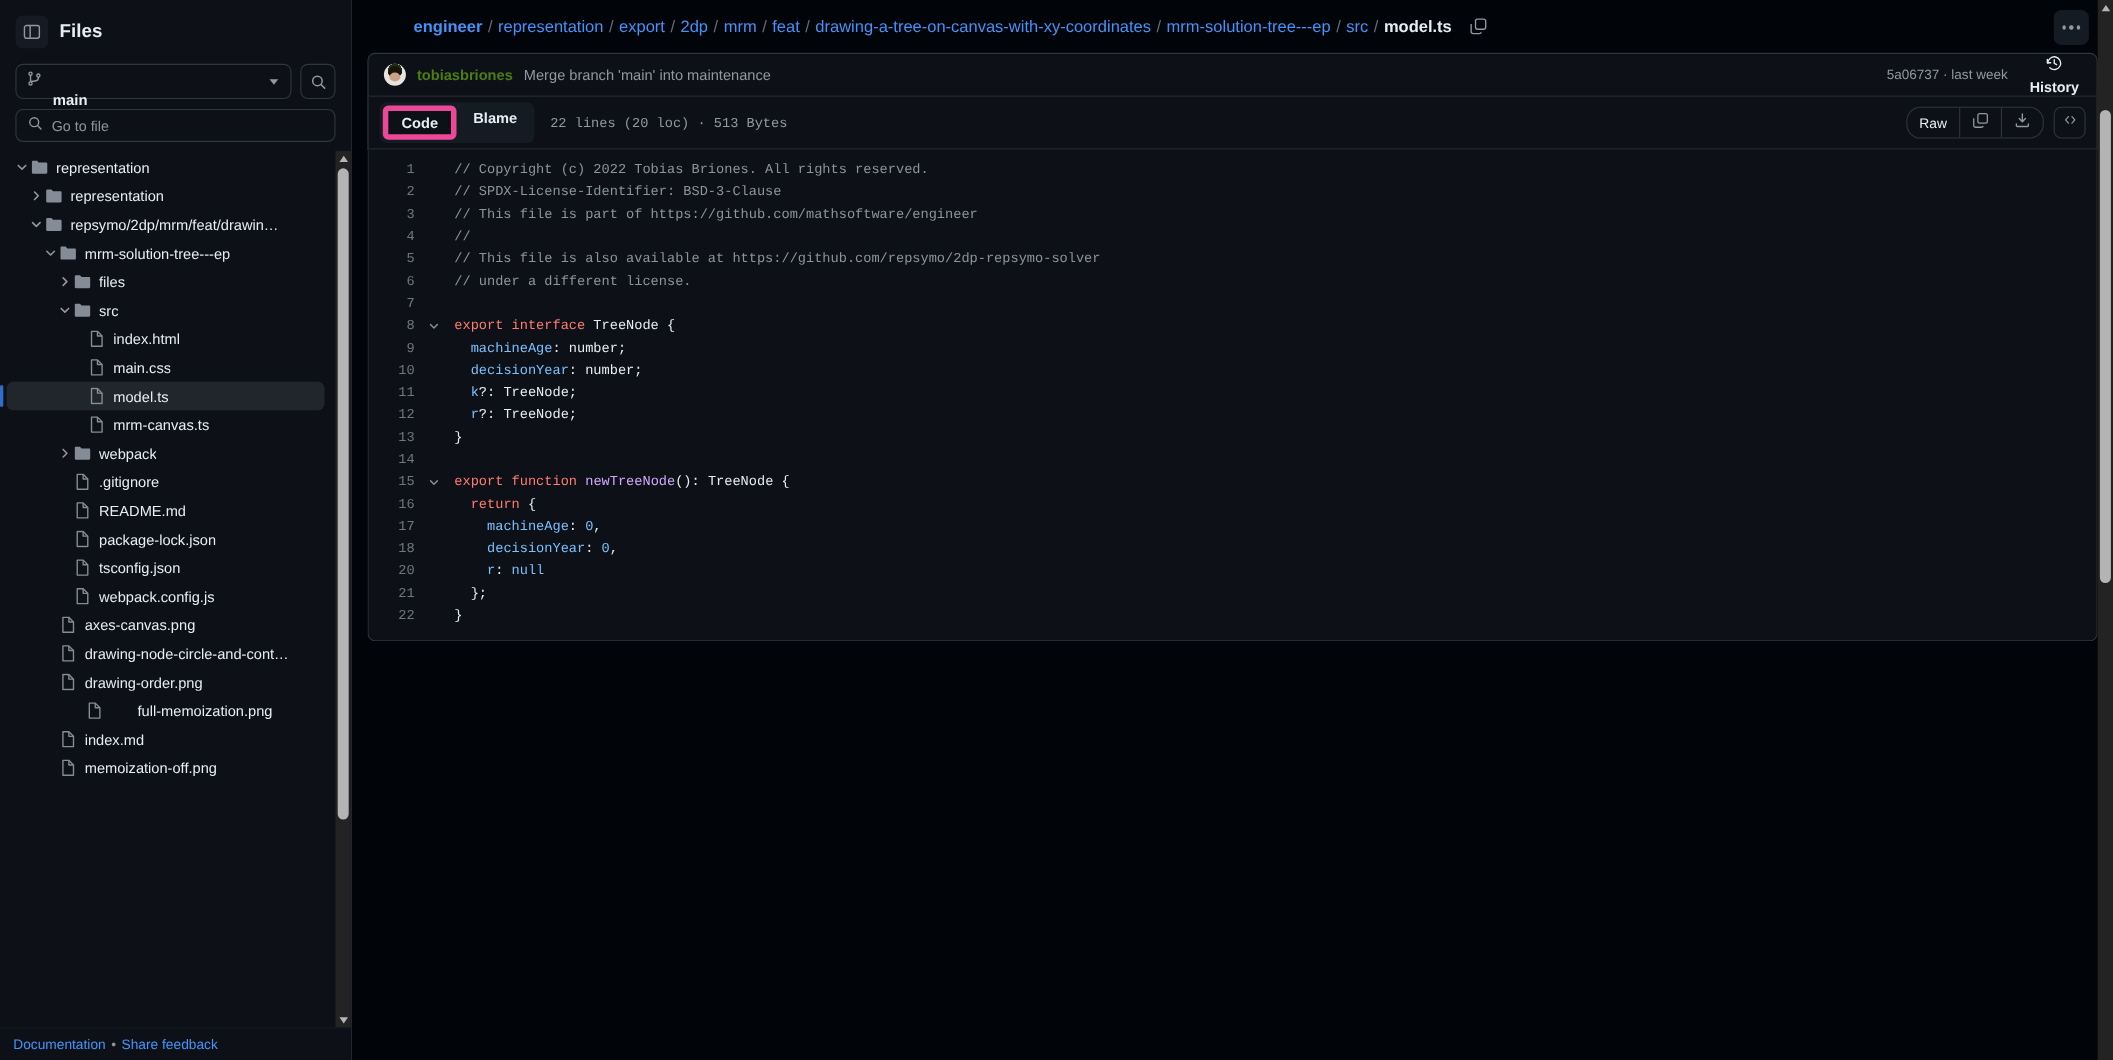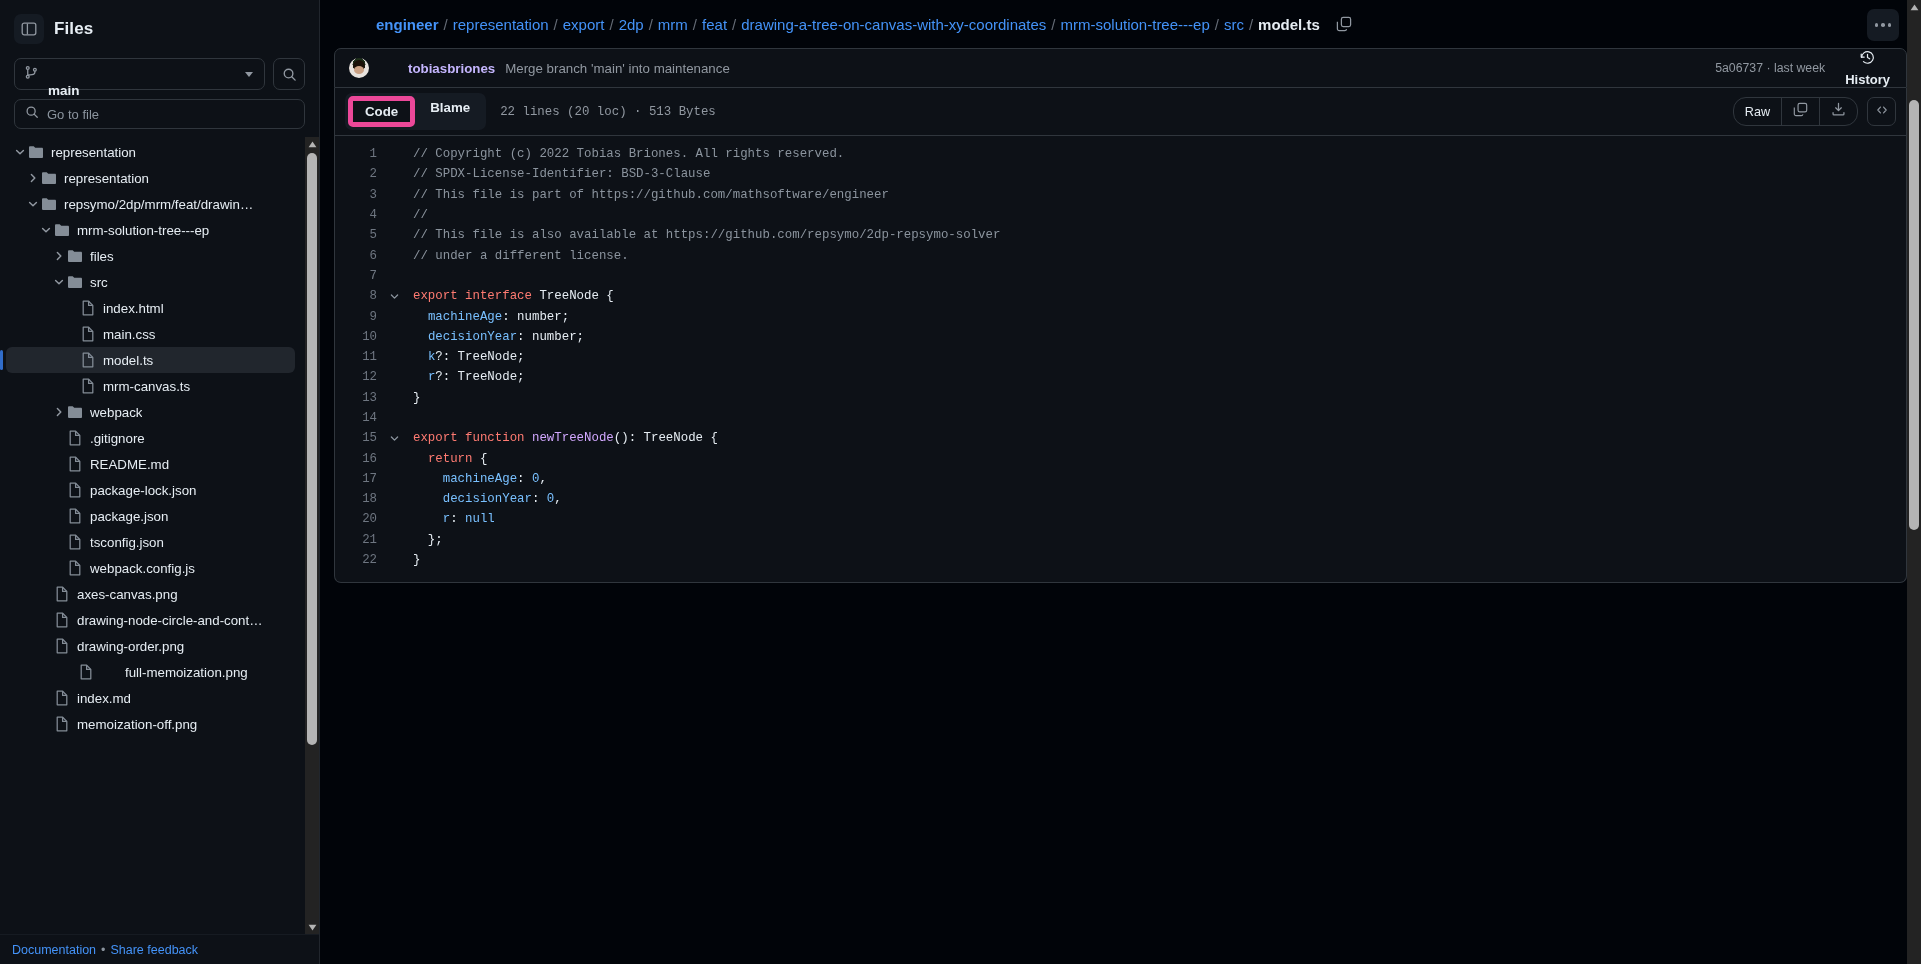--- a/index.html
+++ b/index.html
@@ -109,21 +109,21 @@
     background: #0d1117; display: flex; align-items: center;
     padding: 0 10px 0 14px; gap: 10px;
   }
   .avatar {
     width: 20px; height: 20px; border-radius: 50%; flex: 0 0 20px; overflow: hidden;
     background: radial-gradient(circle at 50% 32%, #1d2f1a 0 38%, #e8e3de 39% 100%);
     position: relative;
   }
   .avatar::before { content: ""; position: absolute; left: 4px; top: 2px; width: 12px; height: 9px; border-radius: 6px 6px 3px 3px; background: #1b1108; }
   .avatar::after { content: ""; position: absolute; left: 5px; top: 8px; width: 10px; height: 8px; border-radius: 50%; background: #caa184; }
-  .c-author { font-size: 13.3px; font-weight: 700; color: #c4b5fd; cursor: pointer; margin-left: 29px; }
+  .c-author { font-size: 13.3px; font-weight: 700; color: #4d7c0f; cursor: pointer; }
   .c-msg { font-size: 13.3px; color: #9198a1; cursor: pointer; }
   .c-right { margin-left: auto; display: flex; align-items: center; gap: 14px; }
   .c-sha { font-size: 12.3px; color: #9198a1; cursor: pointer; }
   .hist-btn { display: flex; align-items: center; gap: 4px; font-size: 13px; font-weight: 600; color: #e6edf3; cursor: pointer; padding: 4px 6px; border-radius: 6px; flex-direction: column; }
 
   .filebar {
     height: 48px; border: 1px solid #30363d; border-top: 0;
     background: #0d1117; display: flex; align-items: center; padding: 0 10px 0 10px; gap: 0;
   }
   .seg { display: flex; background: #151b23; border-radius: 7px; padding: 3px; gap: 2px; }
@@ -369,30 +369,20 @@
           </div>
           <div class="node" style="padding-left: 45px;">
             <span class="twisty"></span>
             <span class="ico">
               <svg width="14" height="16" viewBox="0 0 14 16">
                 <path d="M2.2 1.2h5.4l4.2 4.2v9.4H2.2z" fill="none" stroke="#848d97" stroke-width="1.25" stroke-linejoin="round"></path>
                 <path d="M7.6 1.2v4.2h4.2" fill="none" stroke="#848d97" stroke-width="1.25" stroke-linejoin="round"></path>
               </svg>
             </span>
             <span class="nlabel">package-lock.json</span>
-          </div>
-          <div class="node" style="padding-left: 45px;">
-            <span class="twisty"></span>
-            <span class="ico">
-              <svg width="14" height="16" viewBox="0 0 14 16">
-                <path d="M2.2 1.2h5.4l4.2 4.2v9.4H2.2z" fill="none" stroke="#848d97" stroke-width="1.25" stroke-linejoin="round"></path>
-                <path d="M7.6 1.2v4.2h4.2" fill="none" stroke="#848d97" stroke-width="1.25" stroke-linejoin="round"></path>
-              </svg>
-            </span>
-            <span class="nlabel">package.json</span>
           </div>
           <div class="node" style="padding-left: 45px;">
             <span class="twisty"></span>
             <span class="ico">
               <svg width="14" height="16" viewBox="0 0 14 16">
                 <path d="M2.2 1.2h5.4l4.2 4.2v9.4H2.2z" fill="none" stroke="#848d97" stroke-width="1.25" stroke-linejoin="round"></path>
                 <path d="M7.6 1.2v4.2h4.2" fill="none" stroke="#848d97" stroke-width="1.25" stroke-linejoin="round"></path>
               </svg>
             </span>
             <span class="nlabel">tsconfig.json</span>

